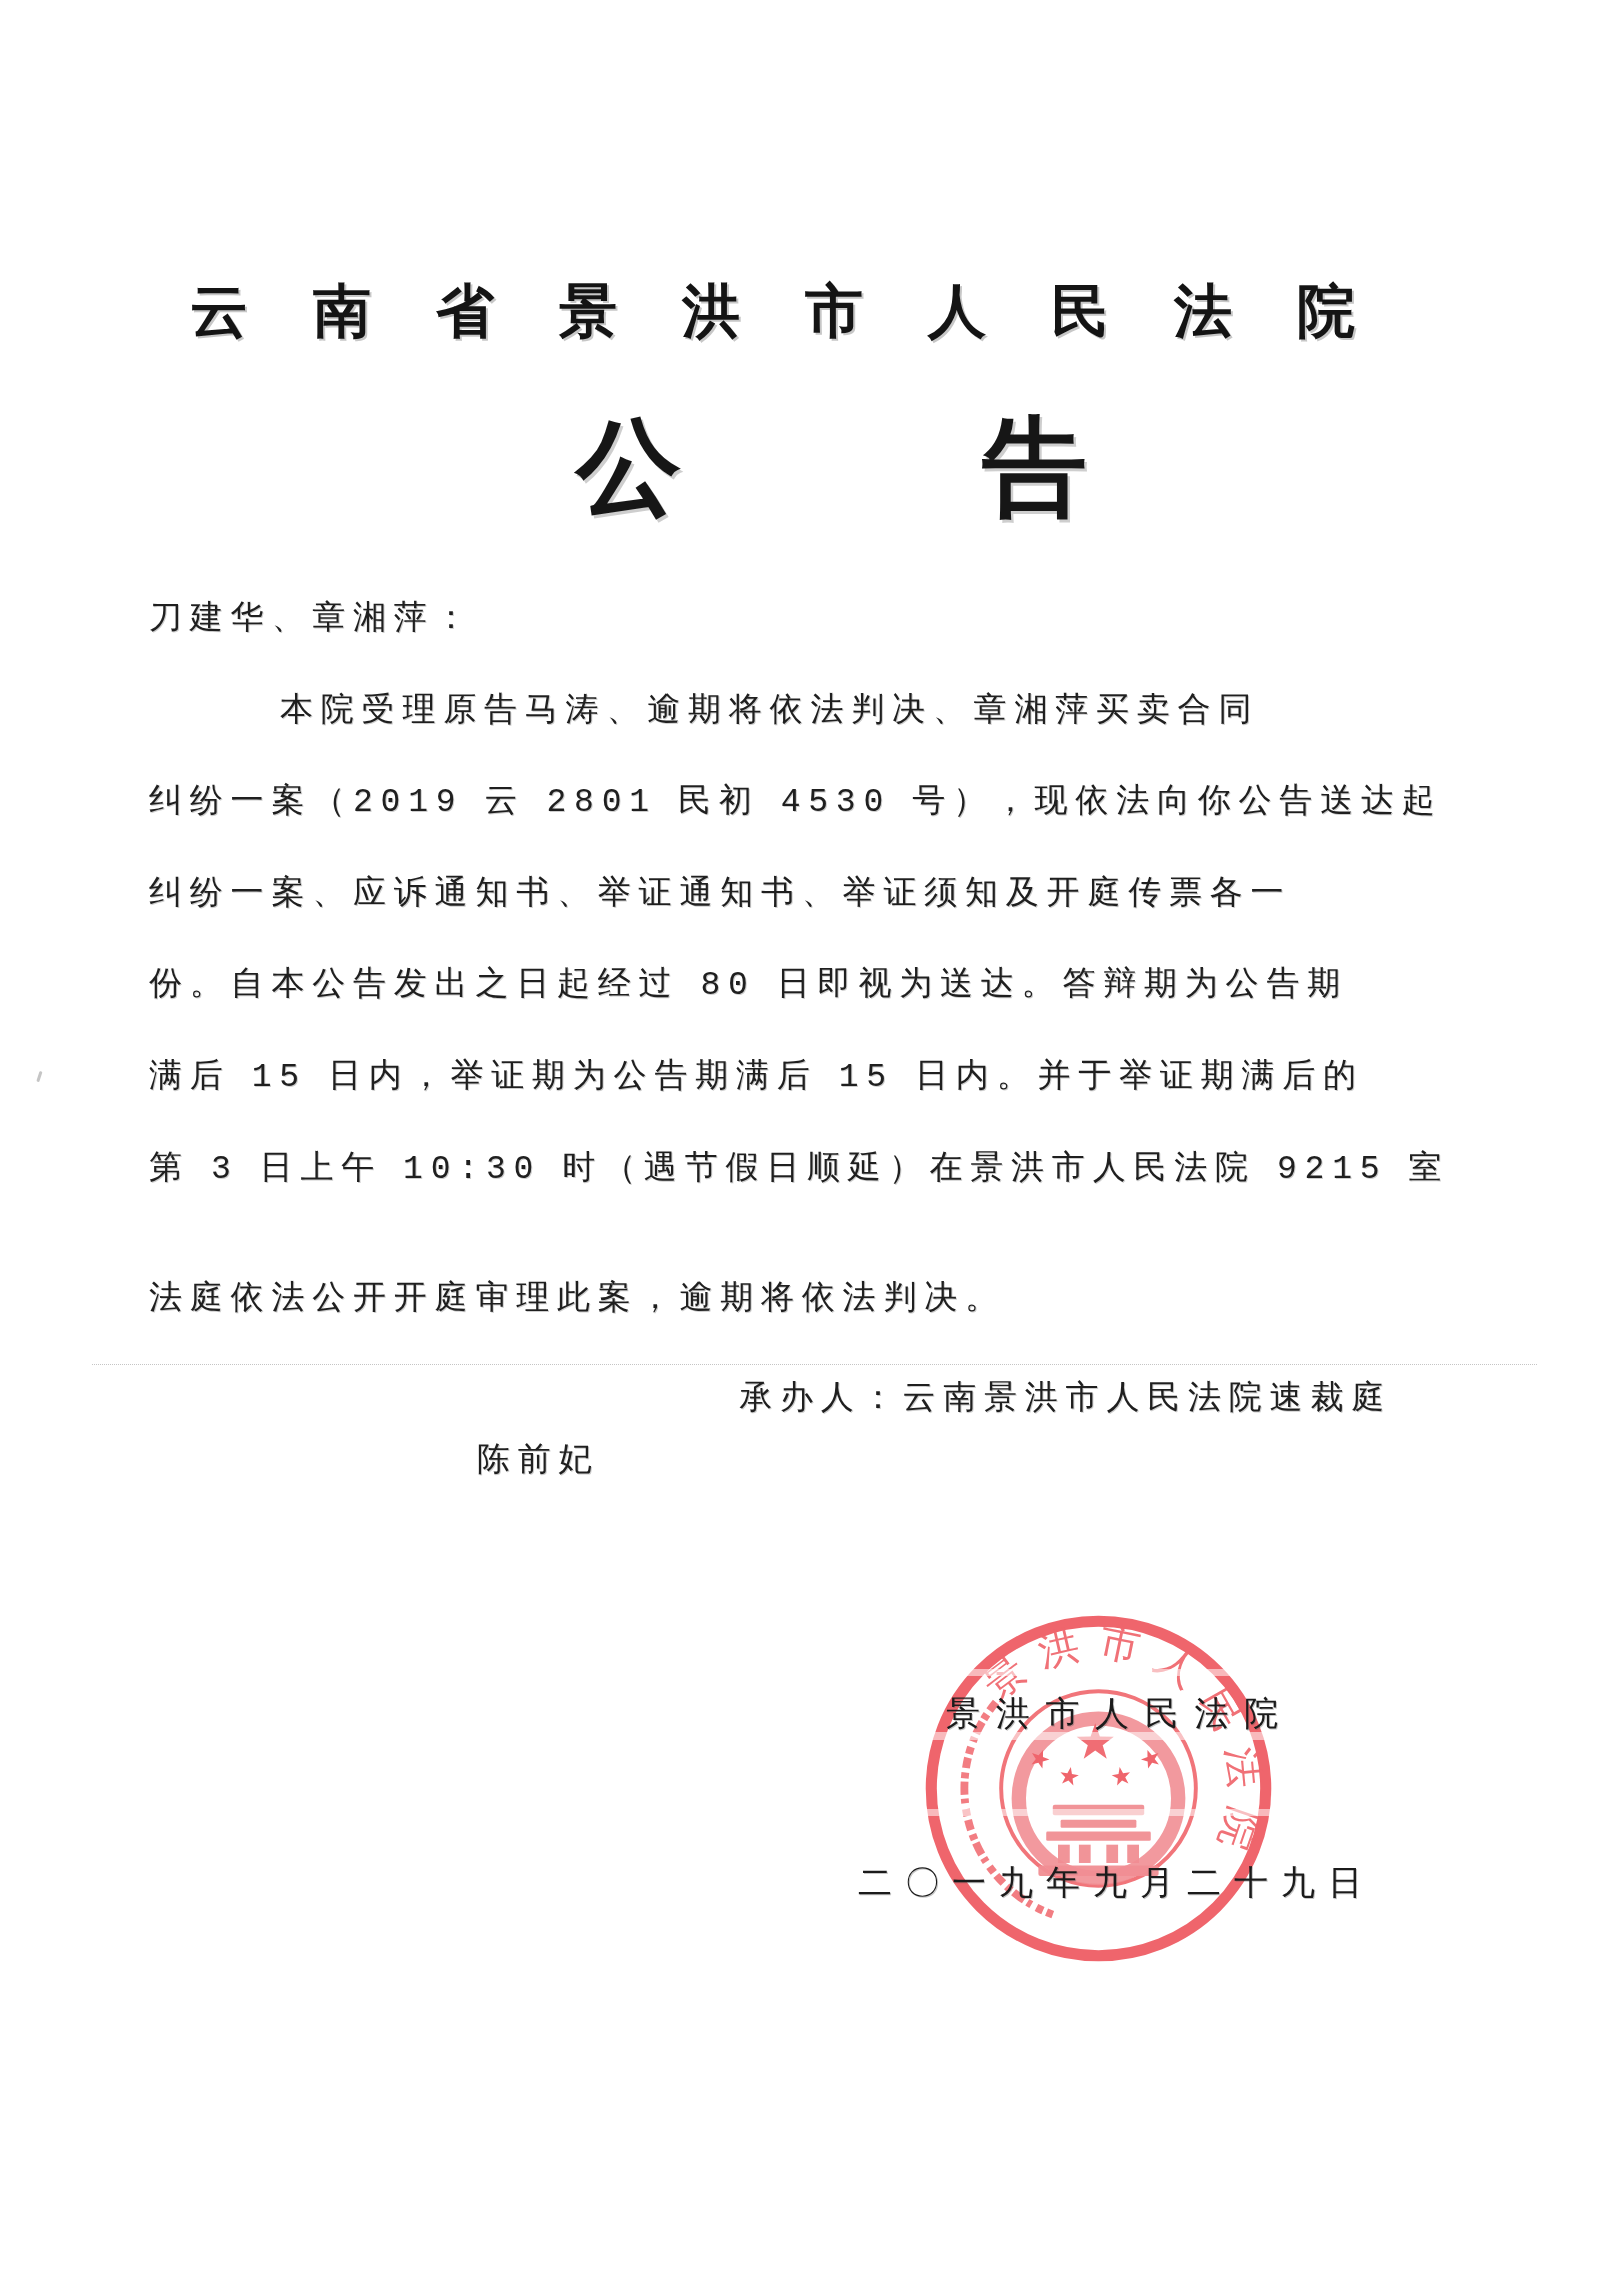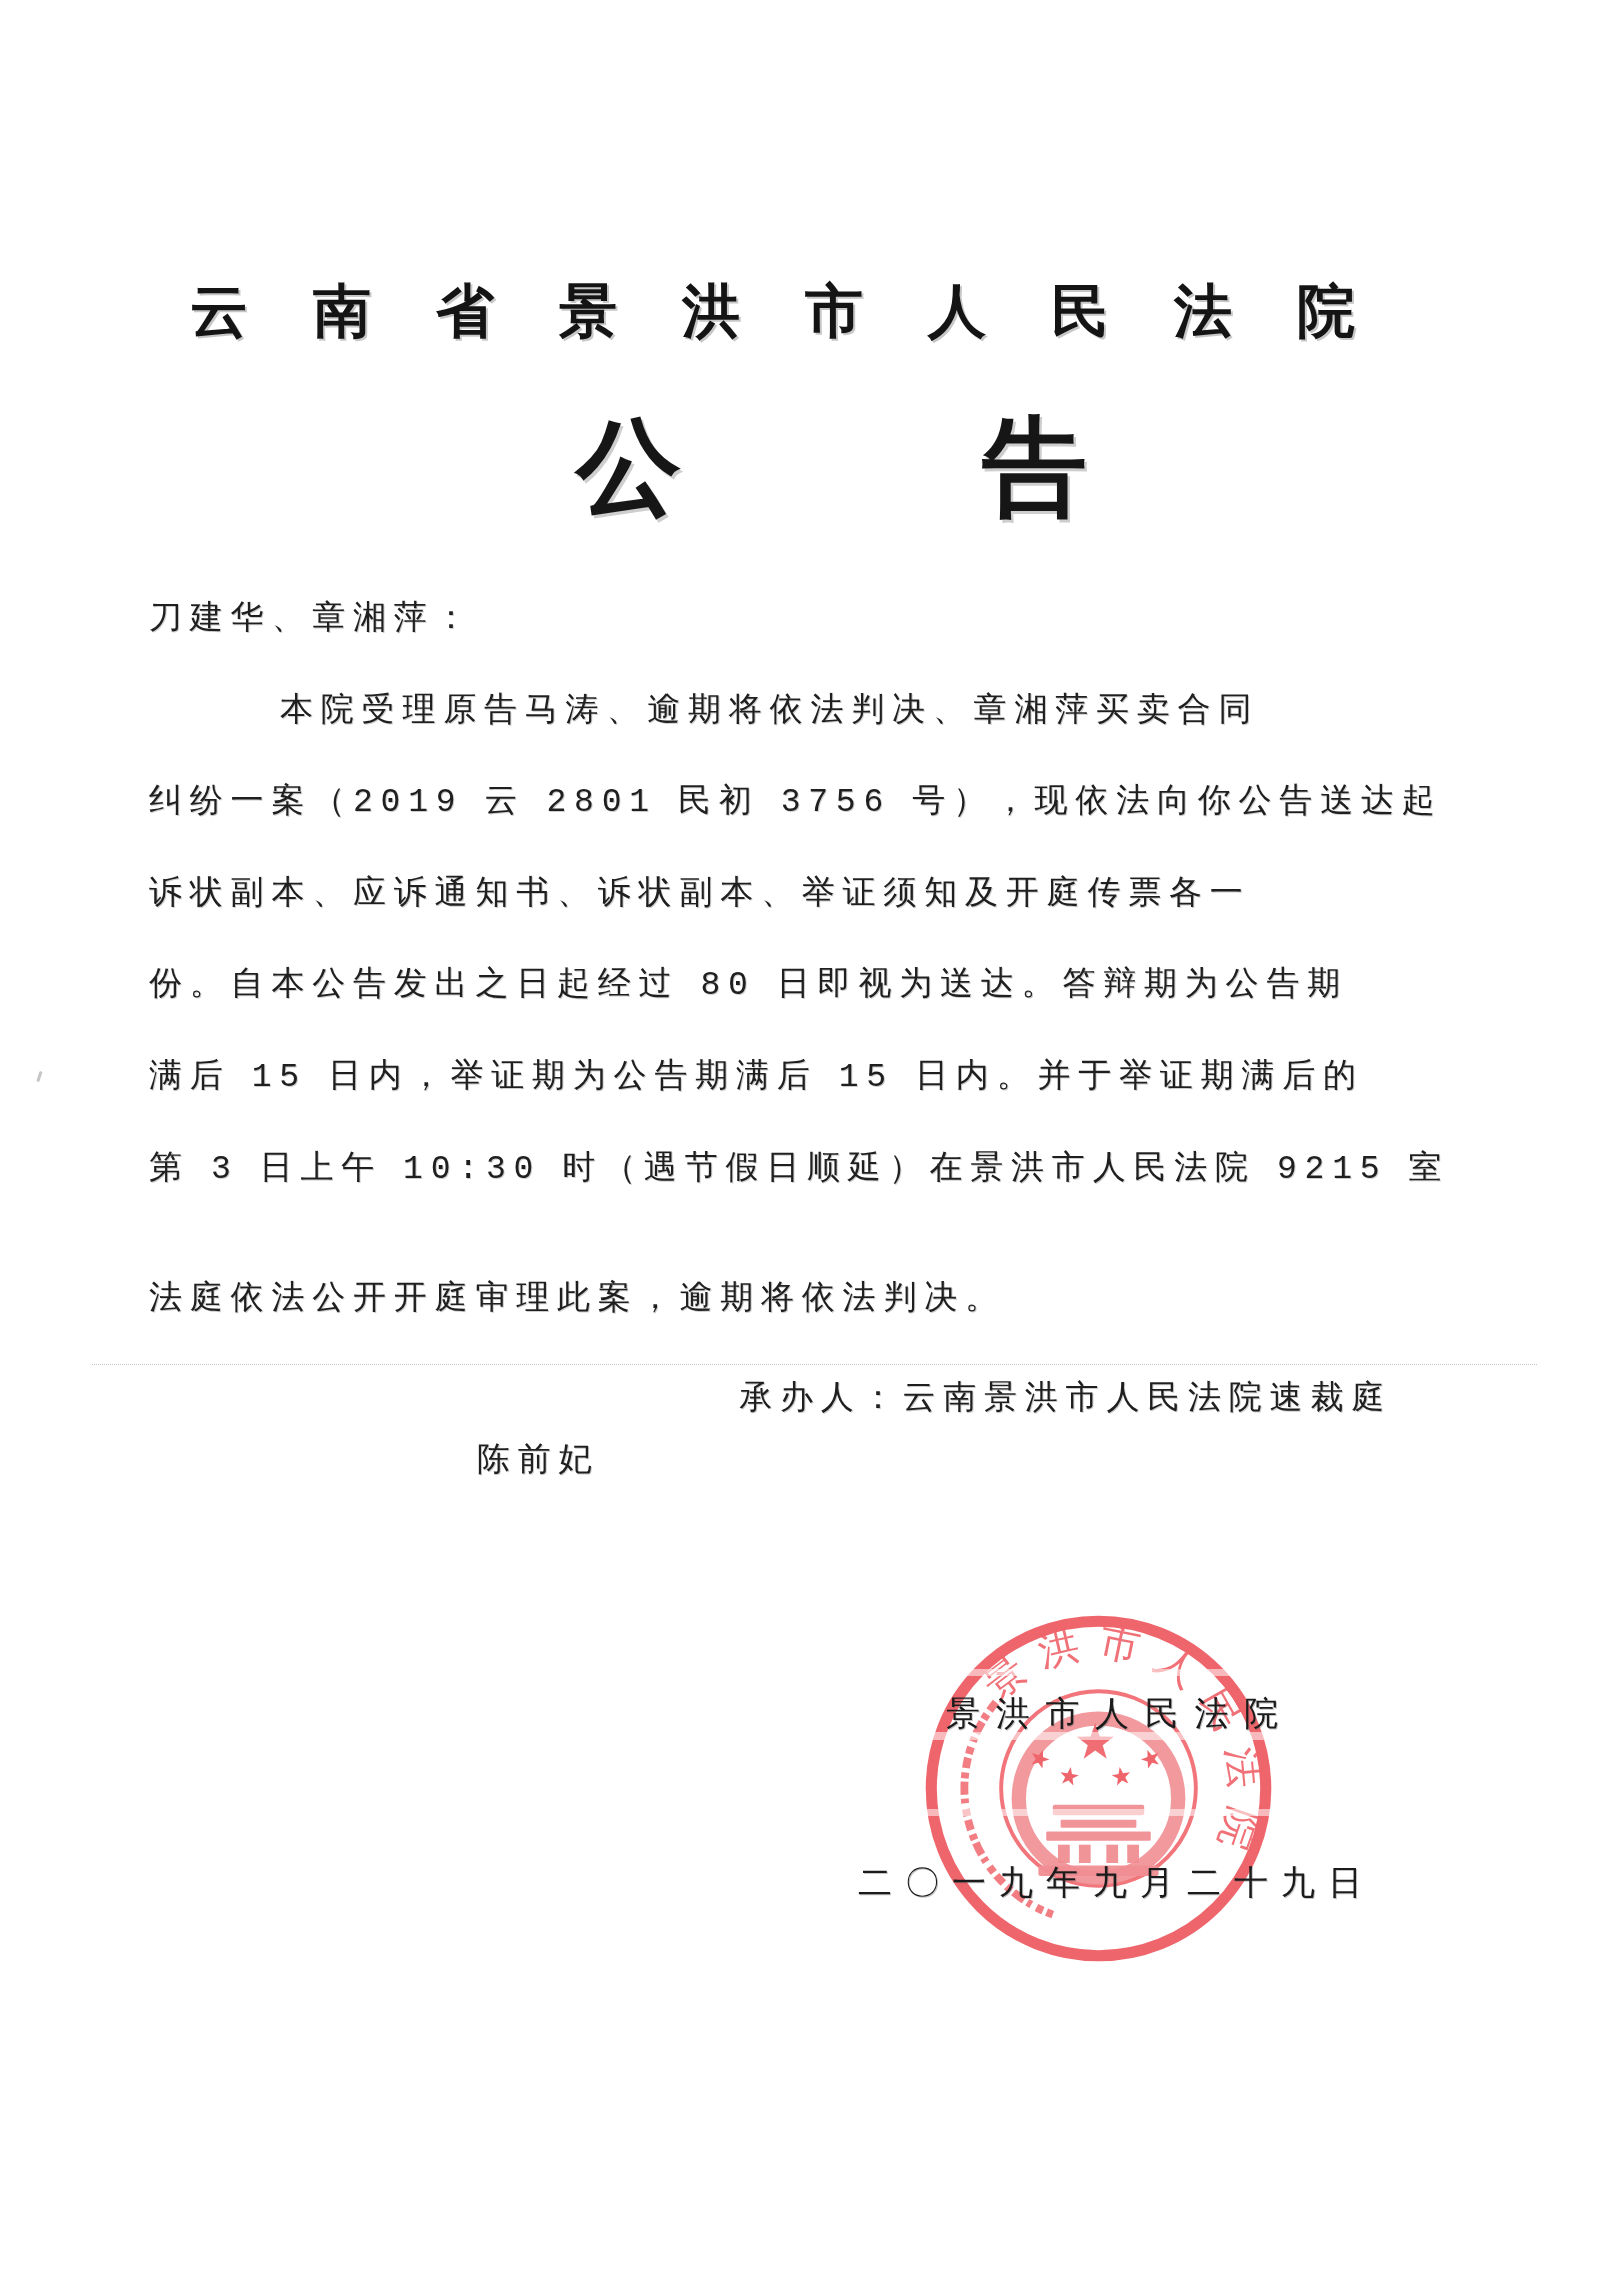--- a/index.html
+++ b/index.html
@@ -59,22 +59,22 @@
 </head>
 <body>
 
 <div class="page">
 
   <div class="abs notice-title">公　告</div>
   <div class="abs court-title">云南省景洪市人民法院</div>
 
   <div class="abs bodyline" style="top:574px">刀建华、章湘萍：</div>
   <div class="abs bodyline indent" style="top:666px">本院受理原告马涛、逾期将依法判决、章湘萍买卖合同</div>
-  <div class="abs bodyline" style="top:757px">纠纷一案（2019 云 2801 民初 3756 号），现依法向你公告送达起</div>
-  <div class="abs bodyline" style="top:849px">诉状副本、应诉通知书、诉状副本、举证须知及开庭传票各一</div>
+  <div class="abs bodyline" style="top:757px">纠纷一案（2019 云 2801 民初 4530 号），现依法向你公告送达起</div>
+  <div class="abs bodyline" style="top:849px">纠纷一案、应诉通知书、举证通知书、举证须知及开庭传票各一</div>
   <div class="abs bodyline" style="top:940px">份。自本公告发出之日起经过 80 日即视为送达。答辩期为公告期</div>
   <div class="abs bodyline" style="top:1032px">满后 15 日内，举证期为公告期满后 15 日内。并于举证期满后的</div>
   <div class="abs bodyline" style="top:1124px">第 3 日上午 10:30 时（遇节假日顺延）在景洪市人民法院 9215 室</div>
   <div class="abs bodyline" style="top:1254px">法庭依法公开开庭审理此案，逾期将依法判决。</div>
 
   <div class="abs scanline"></div>
   <div class="abs speck"></div>
 
   <div class="abs bodyline handler-line">承办人：云南景洪市人民法院速裁庭</div>
   <div class="abs bodyline handler-name">陈前妃</div>

